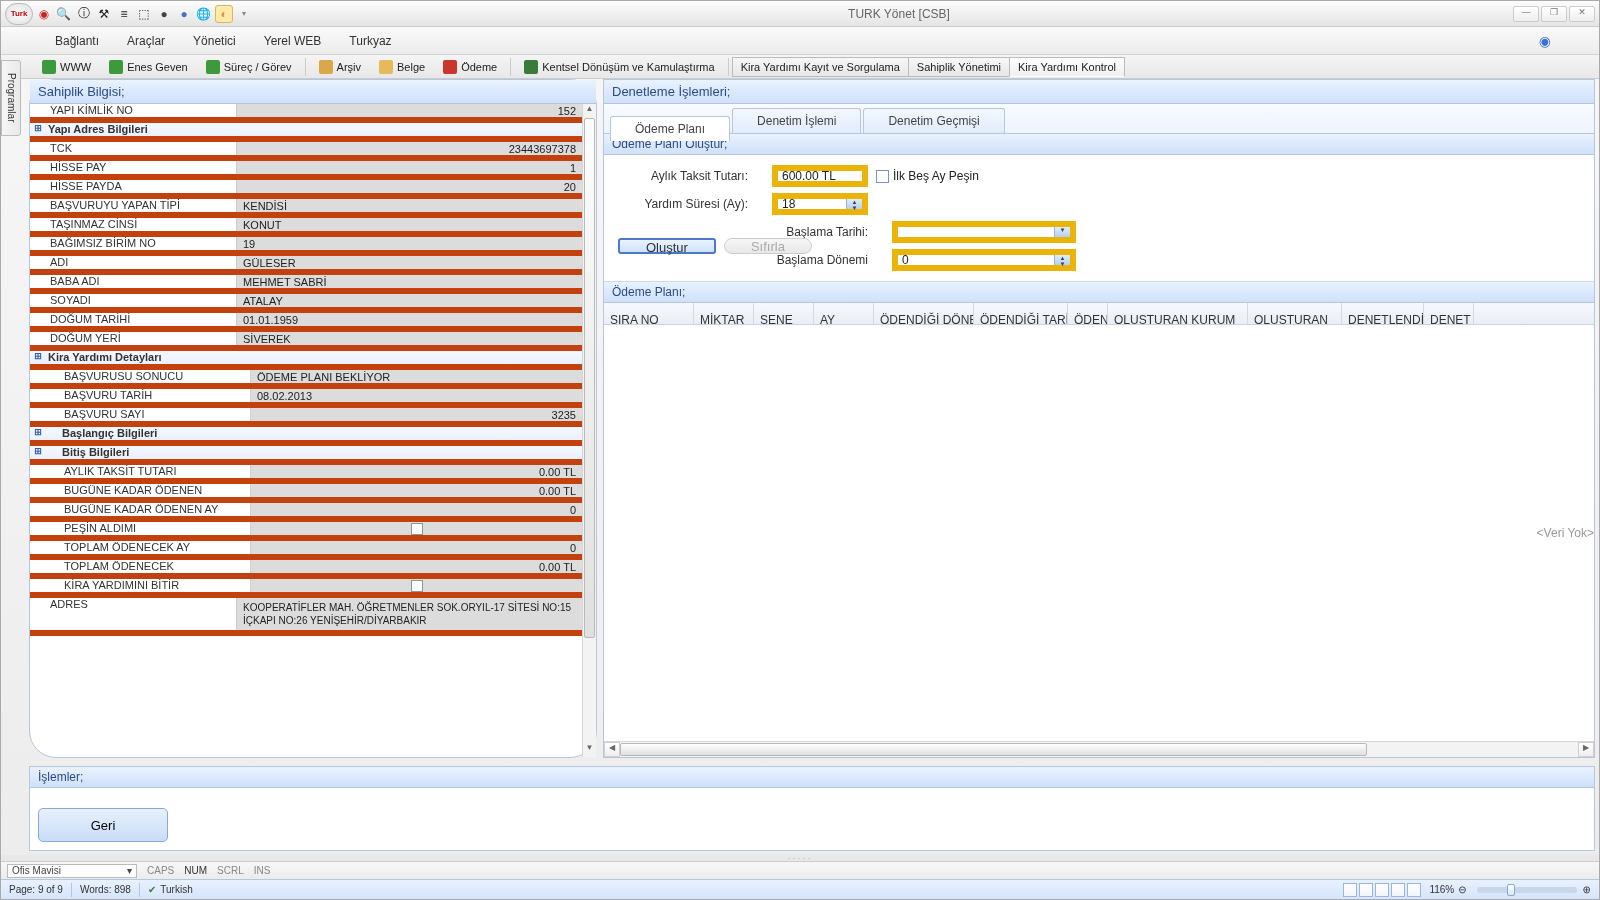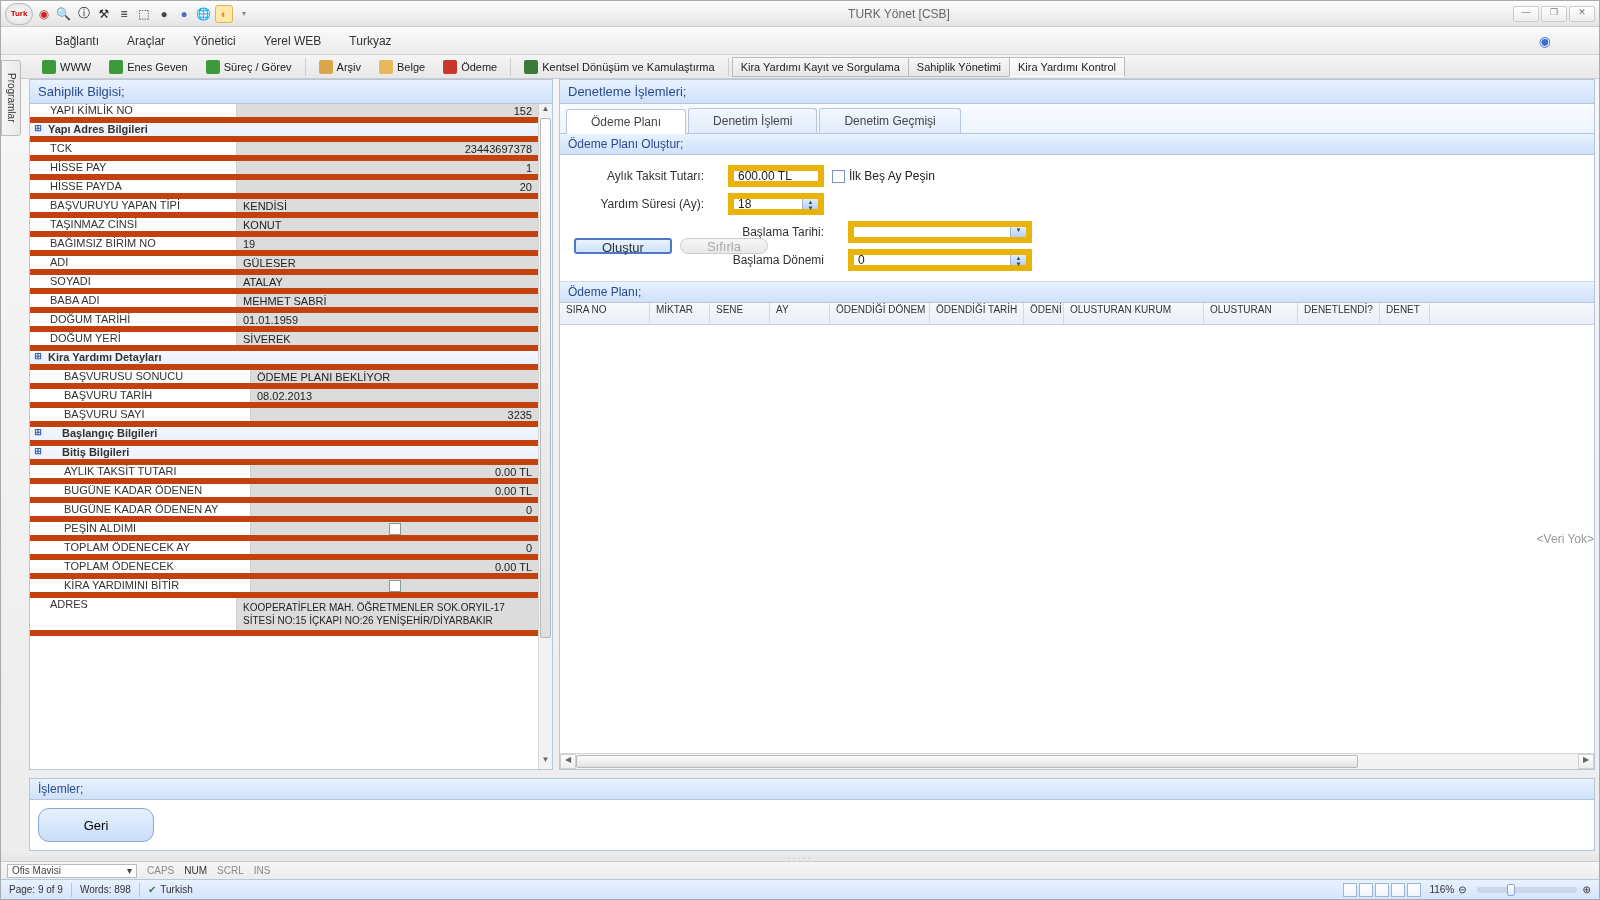--- a/index.html
+++ b/index.html
@@ -25,21 +25,21 @@
 .st-ico { width:14px; height:14px; border-radius:2px; display:inline-block; }
 .st-sep { width:1px; height:18px; background:#ccc; margin:0 4px; }
 .st-tab { padding:3px 8px; border:1px solid #bbb; background:linear-gradient(#f7f7f7,#e7e7e7); cursor:pointer; white-space:nowrap; font-size:11px; margin-left:-1px; }
 .st-tab.active { background:linear-gradient(#fff,#efefef); border-bottom-color:#fff; }
 
 .sidebar-tab { position:absolute; left:1px; top:60px; width:20px; height:76px; background:linear-gradient(90deg,#f6f6f6,#e9e9e9); border:1px solid #bbb; writing-mode:vertical-rl; text-orientation:mixed; font-size:10px; display:flex; align-items:center; justify-content:center; cursor:pointer; color:#333; border-radius:0 3px 3px 0; }
 
 .main { flex:1; display:flex; overflow:hidden; padding: 0 4px 4px 28px; gap:6px; }
 
 .panel { background:#fff; border:1px solid #b6c6de; display:flex; flex-direction:column; }
-.panel-left { width: 524px; }
+.panel-left { width: 568px; border-radius: 27px; }
 .panel-right { flex: 1; }
 
 .panel-header { background: linear-gradient(#e9f2ff,#cfe1f9); padding:4px 8px; font-size:13px; color:#2a4b8d; border-bottom:1px solid #b6c6de; }
 
 .grid-wrap { flex:1; overflow:hidden; position:relative; }
 .vscroll { position:absolute; right:0; top:0; bottom:0; width:14px; background:#f3f3f3; border-left:1px solid #d6d6d6; }
 .vscroll-thumb { position:absolute; left:1px; right:1px; top:2px; height:60px; background:linear-gradient(#fdfdfd,#e0e0e0); border:1px solid #b9b9b9; border-radius:2px; }
 .vscroll .arr { position:absolute; left:0; right:0; height:14px; text-align:center; font-size:8px; color:#666; }
 
 .grid-row { display:flex; height:19px; border-bottom:6px solid #c2410c; align-items:flex-start; font-size:11px; }
@@ -47,46 +47,46 @@
 .grid-row .exp { width:16px; text-align:center; color:#345fa8; cursor:pointer; font-size:9px; }
 .grid-row .ind { width:14px; }
 .grid-row .lbl { flex:0 0 190px; padding-left:4px; color:#333; }
 .grid-row .val { flex:1; background:#dcdcdc; height:100%; display:flex; align-items:center; padding:0 6px; border-left:1px solid #cfcfcf; margin-right:14px; }
 .grid-row .val.r { justify-content:flex-end; }
 .grid-row.sect .lbl { flex:1; padding-left:2px; }
 .grid-row .chk { width:12px; height:12px; border:1px solid #899; background:#fff; }
 
 .sub-tabs { display:flex; background:linear-gradient(#f8fbff,#eef4fd); border-bottom:1px solid #b6c6de; padding:4px 6px 0; gap:2px; }
 .sub-tab { padding:5px 24px; border:1px solid #b6c6de; border-bottom:none; background:linear-gradient(#f3f8ff,#e1ecfb); border-radius:3px 3px 0 0; cursor:pointer; font-size:12px; color:#444; }
-.sub-tab.active { background:#fff; position:relative; top:1px; }
+.sub-tab.active { background:#fff; position:relative; top:8px; }
 
 .section-hdr { background: linear-gradient(#e9f2ff,#cfe1f9); padding:3px 8px; font-size:12px; color:#2a4b8d; border-bottom:1px solid #b6c6de; }
 
 .form-area { padding:10px 14px; display:grid; grid-template-columns: 130px 112px 200px auto; gap:6px 8px; align-items:center; font-size:12px; background:#fff; border-bottom:1px solid #cfd8e8; }
 .form-area label { text-align:right; color:#333; }
 .fld { height:22px; border:6px solid #eab308; background:#fff; padding:0 4px; display:flex; align-items:center; position:relative;margin-left:16px; }
 .fld .spin { position:absolute; right:0; top:0; bottom:0; width:16px; background:linear-gradient(#dfeeff,#b6cff0); border-left:1px solid #9db5d6; display:flex; flex-direction:column; }
 .fld .spin div { flex:1; font-size:6px; text-align:center; color:#345; cursor:pointer; }
 .btn { height:16px; padding:0 26px; background:linear-gradient(#eaf3ff,#cfe2fa); border:1px solid #88a8d8; border-radius:3px; cursor:pointer; font-size:13px; color:#333; }
 .btn.primary { border:2px solid #4d78c4; }
 .btn.dis { color:#aaa; background:linear-gradient(#f6f6f6,#e8e8e8); border-color:#ccc;border-radius:14px; }
 .chkbox { width:13px; height:13px; border:1px solid #7a95c2; background:#fff; display:inline-block; margin-right:4px; vertical-align:middle; }
 
 .dgrid { flex:1; display:flex; flex-direction:column; background:#fff; overflow:hidden; }
 .dg-head { display:flex; background:linear-gradient(#f7f9fc,#e9eef6); border-bottom:1px solid #c9d3e3; height:22px; }
-.dg-col { border-right:1px solid #d2d8e4; padding:1px 6px; font-size:10px; color:#333; white-space:nowrap; overflow:hidden; }
+.dg-col { border-right:1px solid #d2d8e4; padding:10px 6px; font-size:12px; color:#333; white-space:nowrap; overflow:hidden; }
 .dg-body { flex:1; display:flex; align-items:center; justify-content:flex-end; color:#999; font-size:12px; background:#fff; position:relative; }
 .hscroll { height:16px; background:#f3f3f3; border-top:1px solid #d6d6d6; position:relative; display:flex; }
 .hscroll .arr { width:16px; text-align:center; font-size:8px; color:#666; border:1px solid #d0d0d0; background:linear-gradient(#fff,#eee); }
 .hscroll .track { flex:1; position:relative; }
 .hscroll .thumb { position:absolute; top:1px; bottom:1px; left:0; width:78%; background:linear-gradient(#fdfdfd,#e0e0e0); border:1px solid #b9b9b9; border-radius:2px; }
 
 .bottom-panel { margin:4px 4px 4px 28px; border:1px solid #b6c6de; background:#fff; }
 .bottom-body { padding:8px; display:flex; }
-.big-btn { width:116px; height:34px; background:linear-gradient(#e7f1ff,#c9ddf7); border:1px solid #88a8d8; border-radius:11px; cursor:pointer; font-size:13px; }
+.big-btn { width:130px; height:34px; background:linear-gradient(#e7f1ff,#c9ddf7); border:1px solid #88a8d8; border-radius:5px; cursor:pointer; font-size:13px;margin-top:12px; }
 
 .splitter { height:6px; background:#e8e8e8; display:flex; align-items:center; justify-content:center; cursor:row-resize; }
 .splitter::after { content:'·····'; letter-spacing:2px; color:#aaa; font-size:9px; }
 
 .status1 { height:18px; background:linear-gradient(#f7f7f7,#ececec); border-top:1px solid #ccc; display:flex; align-items:center; font-size:10px; color:#888; padding:0 6px; }
 .theme-sel { width:130px; height:14px; border:1px solid #bbb; background:#fff; padding:0 4px; font-size:10px; color:#444; display:flex; align-items:center; justify-content:space-between; }
 .status1 .ind { margin-left:10px; }
 .status1 .ind.on { color:#333; }
 
 .status2 { height:20px; background:linear-gradient(#e8f1ff,#d6e5fb); border-top:1px solid #b6c6de; display:flex; align-items:center; font-size:10px; color:#333; padding:0 8px; }
@@ -214,27 +214,27 @@
             <span class="lbl">BAĞIMSIZ BİRİM NO</span>
             <span class="val ">19</span>
           </div>
           <div class="grid-row" style="">
             <span class="exp"></span>
             <span class="lbl">ADI</span>
             <span class="val ">GÜLESER</span>
           </div>
           <div class="grid-row" style="">
             <span class="exp"></span>
+            <span class="lbl">BABA ADI</span>
+            <span class="val ">MEHMET SABRİ</span>
+          </div>
+          <div class="grid-row" style="">
+            <span class="exp"></span>
             <span class="lbl">SOYADI</span>
             <span class="val ">ATALAY</span>
-          </div>
-          <div class="grid-row" style="">
-            <span class="exp"></span>
-            <span class="lbl">BABA ADI</span>
-            <span class="val ">MEHMET SABRİ</span>
           </div>
           <div class="grid-row" style="">
             <span class="exp"></span>
             <span class="lbl">DOĞUM TARİHİ</span>
             <span class="val ">01.01.1959</span>
           </div>
           <div class="grid-row" style="">
             <span class="exp"></span>
             <span class="lbl">DOĞUM YERİ</span>
             <span class="val ">SİVEREK</span>

